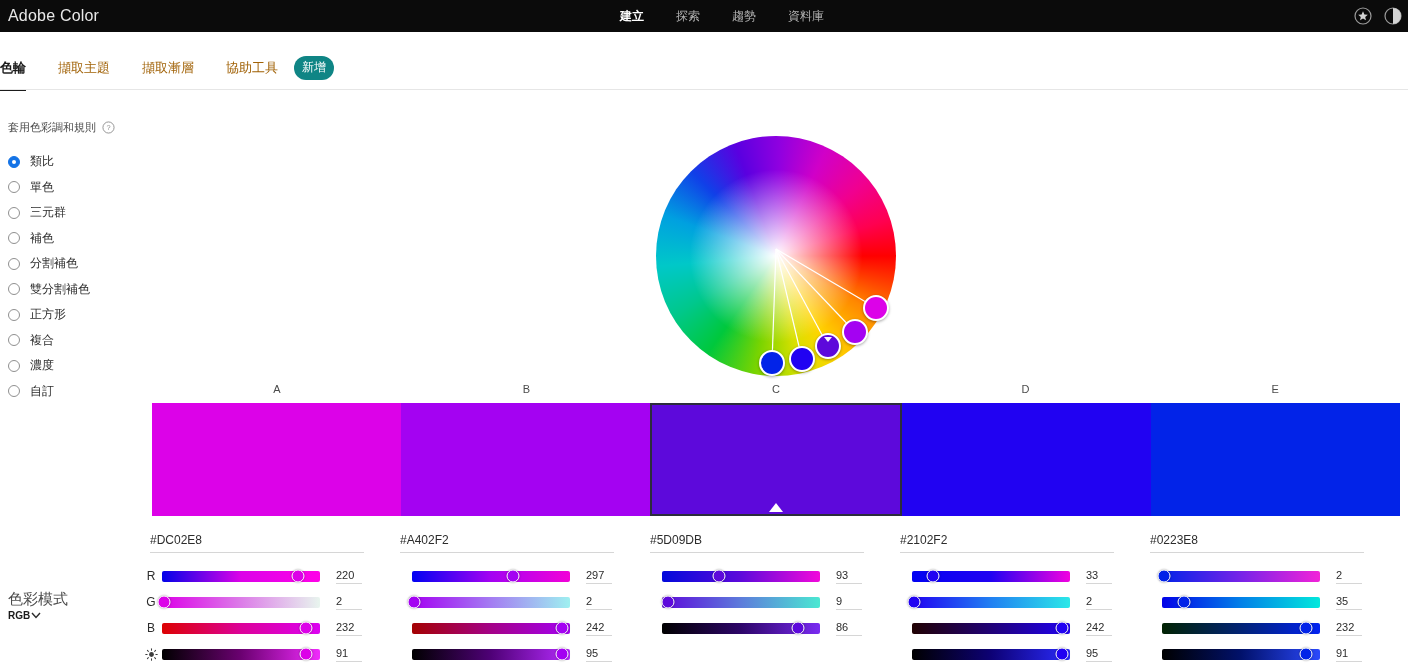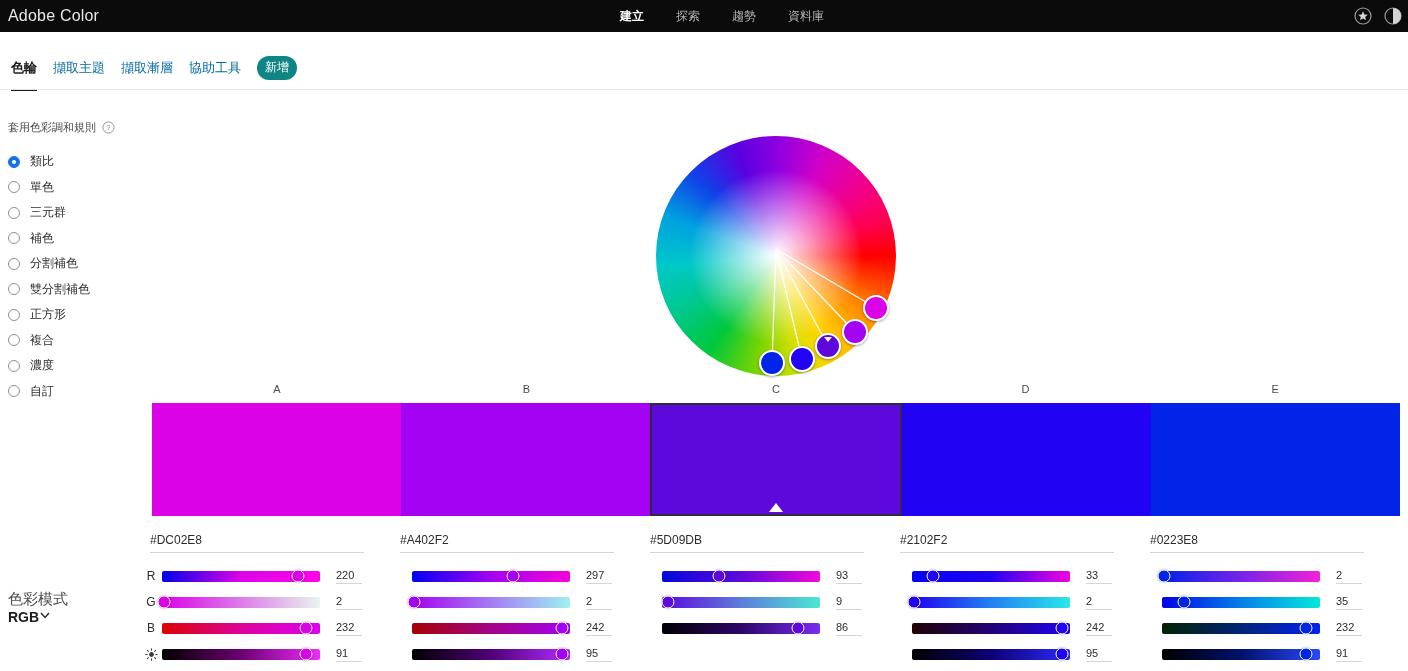--- a/index.html
+++ b/index.html
@@ -37,24 +37,24 @@
 
   
   .tabrow {
     position: absolute; top: 32px; left: 0; width: 1408px; height: 58px;
   }
   .tabs {
     position: absolute; left: 0; top: 24px;
     display: flex; align-items: center; gap: 0;
   }
   .tab {
-    font-size: 13px; color: #0369a1; padding: 0 16px 0 0;
-    margin-left: 0; white-space: nowrap; position: relative; line-height: 20px;
-  }
-  .tab:first-child { margin-left: 11px; }
+    font-size: 13px; color: #a16207; padding: 0 16px 0 0;
+    margin-left: 16px; white-space: nowrap; position: relative; line-height: 20px;
+  }
+  .tab:first-child { margin-left: 0; }
   .tab.active { color: #1b1b1b; font-weight: bold; }
   .tab.active::after {
     content: ""; position: absolute; left: 0; right: 16px; bottom: -13px;
     height: 2px; background: #1b1b1b;
   }
   .badge {
     background: #0f8585; color: #ffffff; font-size: 12px;
     padding: 3px 8px 4px; border-radius: 12px; white-space: nowrap;
   }
   .tabdivider {
@@ -79,22 +79,22 @@
     display: flex; align-items: center; justify-content: center;
   }
   .radio.on { border-color: #1473e6; background: #1473e6; }
   .radio.on::after {
     content: ""; width: 4px; height: 4px; border-radius: 50%; background: #fff;
   }
 
   .mode-block { position: absolute; left: 8px; top: 590px; width: 130px; }
   .mode-label { font-size: 15px; color: #4b4b4b; margin-bottom: 0; }
   .mode-select {
-    display: flex; align-items: flex-start; 
-    font-size: 14px; font-weight: bold; color: #1b1b1b; cursor: pointer;
+    display: flex; align-items: center; 
+    font-size: 10px; font-weight: bold; color: #1b1b1b; cursor: pointer;
   }
   .chev { width: 12px; height: 12px; display: block; }
 
   
   .wheel-wrap { position: absolute; left: 656px; top: 136px; width: 240px; height: 240px; }
   .wheel {
     position: absolute; inset: 0; border-radius: 50%;
     background:
       radial-gradient(circle closest-side, rgba(255,255,255,1) 0%, rgba(255,255,255,0.92) 6%, rgba(255,255,255,0) 72%),
       conic-gradient(from 90deg,

